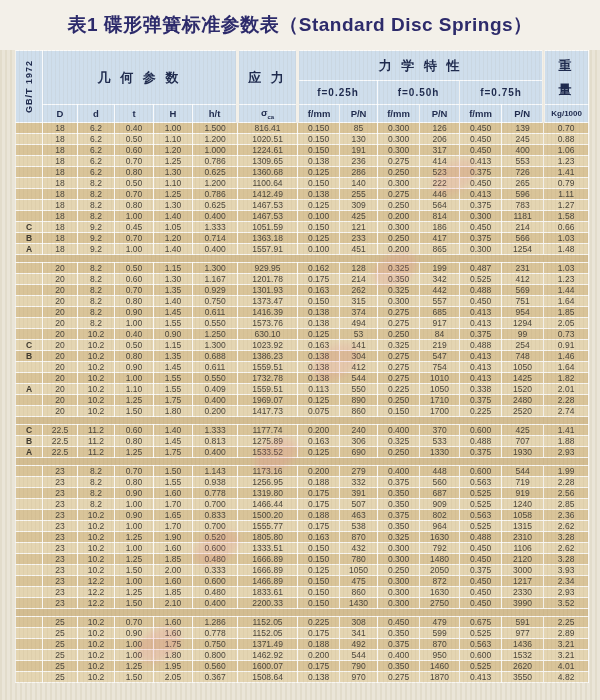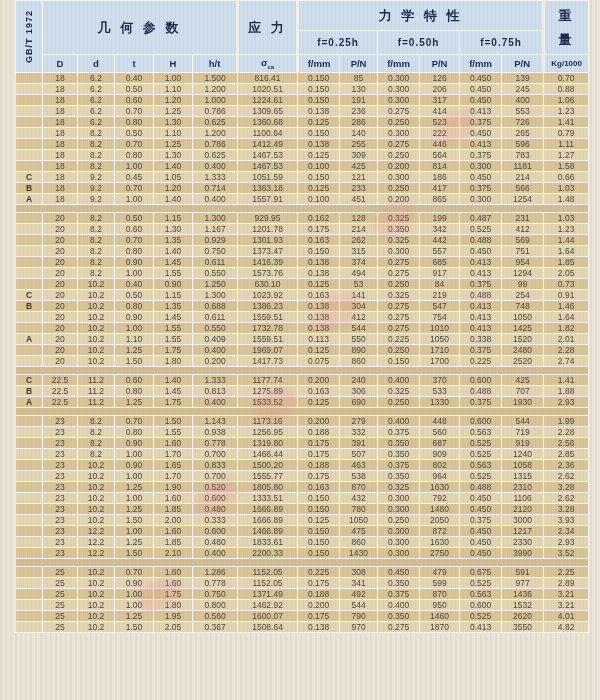--- a/index.html
+++ b/index.html
@@ -50,20 +50,23 @@
       radial-gradient(ellipse 40px 26px at 40% 55%, rgba(231,120,140,.28) 0 55%, transparent 60%),
       radial-gradient(ellipse 44px 28px at 54% 44%, rgba(231,120,140,.24) 0 55%, transparent 60%),
       radial-gradient(ellipse 40px 26px at 68% 33%, rgba(231,120,140,.26) 0 55%, transparent 60%),
       radial-gradient(ellipse 42px 26px at 82% 22%, rgba(231,120,140,.24) 0 55%, transparent 60%);
     filter:blur(3px);}
 </style>
 </head>
 <body>
 
 <div class="page">
+  <div class="title-bar">
+    <h1>表1 碟形弹簧标准参数表（Standard Disc Springs）</h1>
+  </div>
 
   <div class="table-wrap">
     <table>
       <colgroup>
         <col style="width:27px">
           <col style="width:35px">
           <col style="width:37px">
         <col style="width:39px">
           <col style="width:39px">
           <col style="width:45px">

